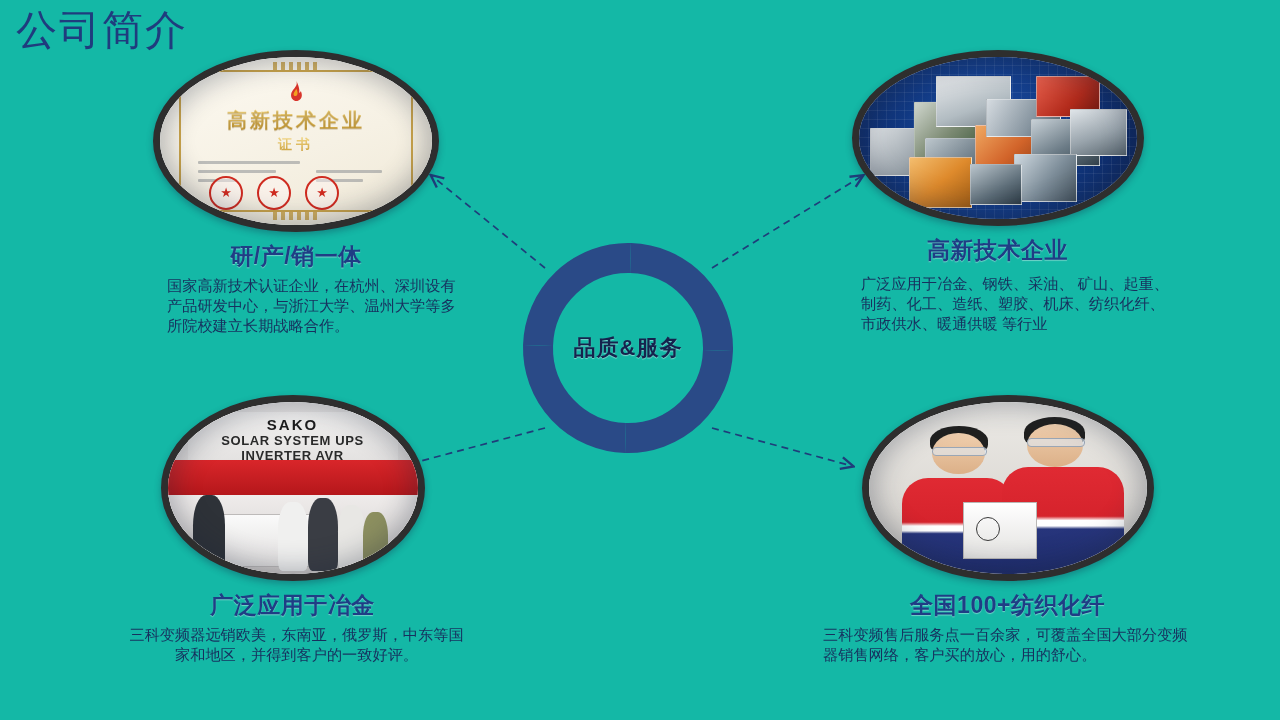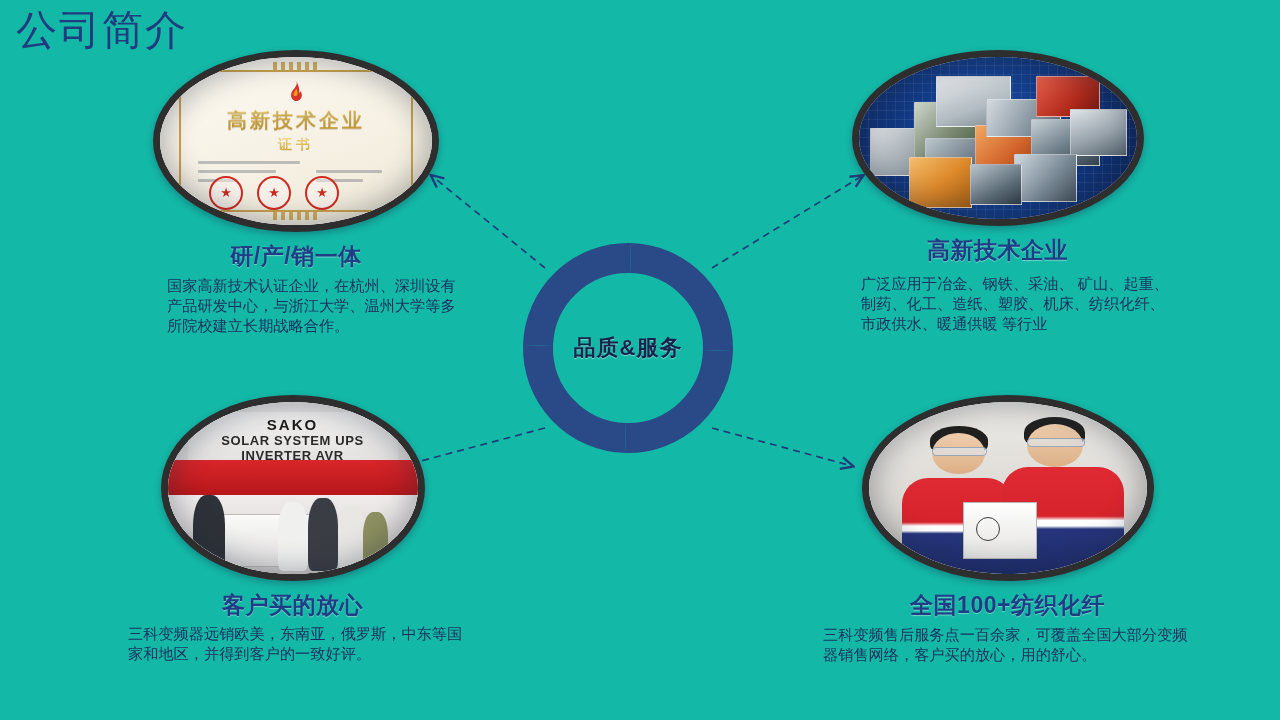--- a/index.html
+++ b/index.html
@@ -100,21 +100,21 @@
   }
   .body-text {
     font-size: 15.2px;
     line-height: 1.33;
     color: #17305e;
     margin-top: 4px;
     letter-spacing: 0px;
   }
   .q-tl .body-text { text-align: left; padding-left: 36px; }
   .q-tr .body-text { text-align: left; padding-left: 36px; margin-top: 8px; }
-  .q-bl .body-text { text-align: left; padding-left: 8px; font-family: Liberation Mono, monospace; }
+  .q-bl .body-text { text-align: center; padding-left: 8px; }
   .q-br .body-text { text-align: left; padding-left: 8px; }
 
   
   .cert {
     background: linear-gradient(160deg,#fdfaf2 0%,#f6f1e4 55%,#efe8d6 100%);
   }
   .cert-border {
     position: absolute; left: 7%; top: 8%; right: 7%; bottom: 8%;
     border: 2px solid #c9a34a;
     border-radius: 4px;
@@ -351,21 +351,21 @@
         <div class="booth-wall2"></div>
         <div class="booth-counter"></div>
         <div class="person" style="left:10%;width:13%;height:44%;background:#2e3238"></div>
         <div class="person" style="left:44%;width:12%;height:40%;background:#f0f0ef"></div>
         <div class="person" style="left:56%;width:12%;height:42%;background:#3a3d44"></div>
         <div class="person" style="left:68%;width:11%;height:38%;background:#e8e7e4"></div>
         <div class="person" style="left:78%;width:10%;height:34%;background:#8d9060"></div>
       </div>
       <div class="vignette"></div>
     </div>
-    <div class="heading">客户买的放心</div>
+    <div class="heading">广泛应用于冶金</div>
     <div class="body-text">三科变频器远销欧美，东南亚，俄罗斯，中东等国家和地区，并得到客户的一致好评。</div>
   </div>
 
   <div class="quadrant q-br">
     <div class="oval-wrap">
       <div class="oval-inner techs">
         <div class="tech-body" style="left:12%;width:40%;height:56%"></div>
         <div class="tech-body" style="left:48%;width:44%;height:62%"></div>
         <div class="tech-hair" style="left:22%;top:14%;width:21%;height:17%"></div>
         <div class="tech-head" style="left:23%;top:18%;width:19%;height:24%"></div>

